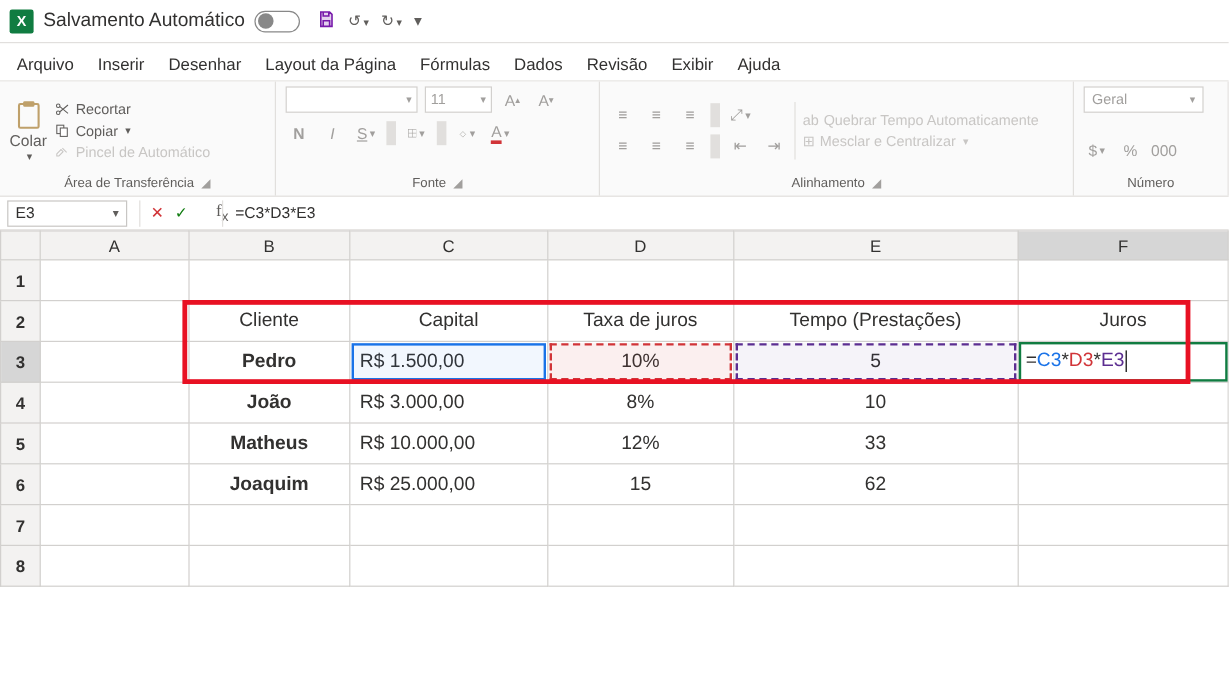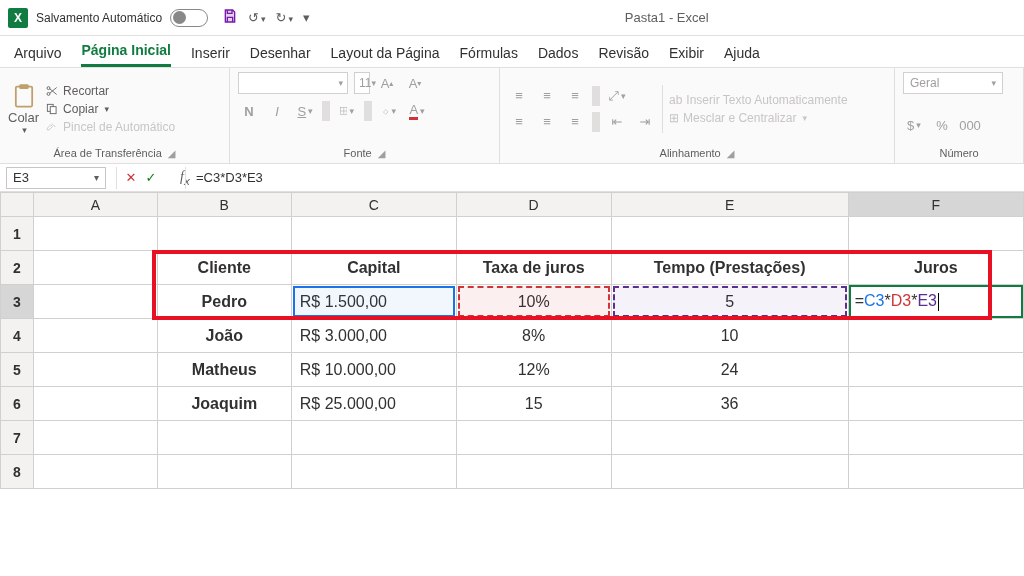--- a/index.html
+++ b/index.html
@@ -1,21 +1,21 @@
 <!DOCTYPE html>
 <html><head>
 <meta charset="utf-8">
 <style>
   * { box-sizing: border-box; margin: 0; padding: 0; font-family: "Segoe UI", Arial, sans-serif; }
   body { background: #fff; width: 1024px; height: 576px; overflow: hidden; font-size: 13px; color: #323130; }
 
   
   .titlebar { display: flex; align-items: center; height: 36px; background: #fff; border-bottom: 1px solid #e1dfdd; padding: 0 8px; gap: 8px; }
   .app-icon { width: 20px; height: 20px; background: #107c41; display: flex; align-items: center; justify-content: center; color: #fff; font-weight: bold; font-size: 12px; border-radius: 2px; }
-  .autosave-label { font-size: 12px; color: #323130; }
+  .autosave-label { font-size: 16px; color: #323130; }
   .toggle { width: 38px; height: 18px; border: 1px solid #888; border-radius: 10px; position: relative; background: #fff; }
   .toggle::after { content: ""; position: absolute; left: 2px; top: 1px; width: 13px; height: 13px; border-radius: 50%; background: #888; }
   .qat { display: flex; gap: 10px; margin-left: 6px; color: #7719aa; align-items: center; }
   .qat svg { width: 16px; height: 16px; }
   .title-center { flex: 1; text-align: center; font-size: 13px; color: #605e5c; }
   .searchbox { width: 200px; height: 26px; border: 1px solid #c8c6c4; border-radius: 4px; display: flex; align-items: center; padding: 0 8px; gap: 6px; color: #605e5c; background: #fff; }
   .searchbox svg { width: 14px; height: 14px; }
 
   
   .tabs { display: flex; align-items: flex-end; gap: 20px; height: 32px; padding: 0 14px; border-bottom: 1px solid #e1dfdd; font-size: 14px; }
@@ -44,37 +44,37 @@
   .numfmt { border: 1px solid #d2d0ce; background: #fff; height: 22px; width: 100px; font-size: 12px; color: #a19f9d; display:flex; align-items:center; padding: 0 6px; justify-content: space-between; }
 
   
   .fbar { display: flex; align-items: center; height: 28px; border-bottom: 1px solid #e1dfdd; font-size: 13px; }
   .namebox { width: 100px; height: 22px; border: 1px solid #c8c6c4; margin: 0 6px; padding: 0 6px; display: flex; align-items: center; justify-content: space-between; background: #fff; }
   .namebox .dd { color: #605e5c; font-size: 10px; }
   .fbar-sep { width: 1px; height: 22px; background: #e1dfdd; margin: 0 4px; }
   .fbar-btn { width: 20px; text-align: center; color: #605e5c; }
   .fbar-btn.red { color: #d13438; }
   .fbar-btn.green { color: #107c10; }
-  .fx { font-style: italic; font-family: "Times New Roman", serif; font-size: 14px; margin-left: 19px; }
+  .fx { font-family: "Times New Roman", serif; font-size: 14px; margin-left: 19px; }
   .formula-input { flex: 1; padding: 0 6px; font-size: 13px; }
 
   
   .grid-wrap { position: relative; }
   table.grid { border-collapse: collapse; table-layout: fixed; width: 100%; }
   table.grid th, table.grid td { border: 1px solid #d2d0ce; font-size: 16px; height: 34px; }
   table.grid thead th { background: #f3f2f1; font-weight: normal; color: #323130; font-size: 14px; height: 24px; text-align: center; }
   table.grid .rowhdr { background: #f3f2f1; width: 32px; text-align: center; font-size: 14px; }
   .corner { background: #f3f2f1; width: 32px; }
   .col-B { width: 130px; }
   .col-C { width: 160px; }
   .col-D { width: 150px; }
   .col-E { width: 230px; }
   .col-F { width: 170px; }
   td { padding: 0 8px; text-align: center; }
-  .hdr-cell { font-weight: 700; font-size: 18px; }
+  .hdr-cell { font-weight: 400; font-size: 18px; }
   .client { font-weight: 700; font-size: 18px; text-align: center; }
   .money { text-align: left; padding-left: 8px; font-size: 18px; }
   th.active-col { background: #d6d6d6 !important; }
   th.rowhdr.active-row { background: #d6d6d6 !important; }
 
   
   .cell-rel { position: relative; }
   .sel-blue::after { content:""; position:absolute; inset:1px; border: 2px solid #1a73e8; background: rgba(26,115,232,0.06); pointer-events:none; }
   .sel-red::after  { content:""; position:absolute; inset:1px; border: 2px dashed #d13438; background: rgba(209,52,56,0.08); pointer-events:none; }
   .sel-purple::after{ content:""; position:absolute; inset:1px; border: 2px dashed #5c2e91; background: rgba(92,46,145,0.06); pointer-events:none; }
@@ -101,26 +101,24 @@
   <div class="toggle"></div>
   <div class="qat">
     <span><svg viewBox="0 0 24 24">
           <path fill="#7719aa" d="M5 3h11l3 3v15H5z" opacity=".2"></path>
           <path fill="none" stroke="#7719aa" stroke-width="2" d="M5 3h11l3 3v15H5zM8 3v5h7V3M8 21v-7h8v7"></path>
         </svg></span>
     <span style="color:#605e5c">↺<span class="chev">▾</span></span>
     <span style="color:#605e5c">↻<span class="chev">▾</span></span>
     <span style="color:#605e5c">▾</span>
   </div>
-  <div class="title-center">Pasta1 - Excel</div>
 </div>
 
 <div class="tabs">
   <div class="tab">Arquivo</div>
-  <div class="tab active">Página Inicial</div>
   <div class="tab">Inserir</div>
   <div class="tab">Desenhar</div>
   <div class="tab">Layout da Página</div>
   <div class="tab">Fórmulas</div>
   <div class="tab">Dados</div>
   <div class="tab">Revisão</div>
   <div class="tab">Exibir</div>
   <div class="tab">Ajuda</div>
 </div>
 
@@ -165,21 +163,21 @@
     <div class="rgroup-label">
         <span>Área de Transferência</span>
         <span class="dlg">◢</span>
       </div>
   </div>
 
   <div class="rgroup" style="width:270px">
     <div class="rgroup-body" style="flex-direction:column; align-items:flex-start; gap:6px;">
       <div class="ribbon-row">
         <div class="fontbox" style="width:110px">&nbsp;<span class="chev" style="margin-left:auto">▾</span></div>
-        <div class="fontbox" style="width:16px">
+        <div class="fontbox" style="width:56px">
             <span>11</span>
             <span class="chev" style="margin-left:auto">▾</span>
           </div>
         <div class="icon-btn">A<sup style="font-size:8px">▴</sup></div>
         <div class="icon-btn">A<sup style="font-size:8px">▾</sup></div>
       </div>
       <div class="ribbon-row">
         <div class="icon-btn" style="font-weight:700">N</div>
         <div class="icon-btn" style="font-style:italic">I</div>
         <div class="icon-btn">
@@ -230,21 +228,21 @@
           <div class="icon-btn">≡</div>
           <div class="sep"></div>
           <div class="icon-btn">⇤</div>
           <div class="icon-btn">⇥</div>
         </div>
       </div>
       <div class="sep" style="height:48px"></div>
       <div class="mini-stack">
         <div class="mini-item disabled">
           <span>ab</span>
-          <span>Inserir Texto Automaticamente</span>
+          <span>Quebrar Tempo Automaticamente</span>
         </div>
         <div class="mini-item disabled">
           <span>⊞</span>
           <span>Mesclar e Centralizar</span>
             <span class="chev">▾</span>
         </div>
       </div>
     </div>
     <div class="rgroup-label">
         <span>Alinhamento</span>
@@ -347,31 +345,31 @@
       <td>10</td>
       <td></td>
     </tr>
 
     <tr>
       <th class="rowhdr">5</th>
       <td></td>
       <td class="client">Matheus</td>
       <td class="money">R$ 10.000,00</td>
       <td>12%</td>
-      <td>24</td>
+      <td>33</td>
       <td></td>
     </tr>
 
     <tr>
       <th class="rowhdr">6</th>
       <td></td>
       <td class="client">Joaquim</td>
       <td class="money">R$ 25.000,00</td>
       <td>15</td>
-      <td>36</td>
+      <td>62</td>
       <td></td>
     </tr>
 
     <tr>
           <th class="rowhdr">7</th>
           <td></td>
           <td></td>
           <td></td>
           <td></td>
           <td></td>

